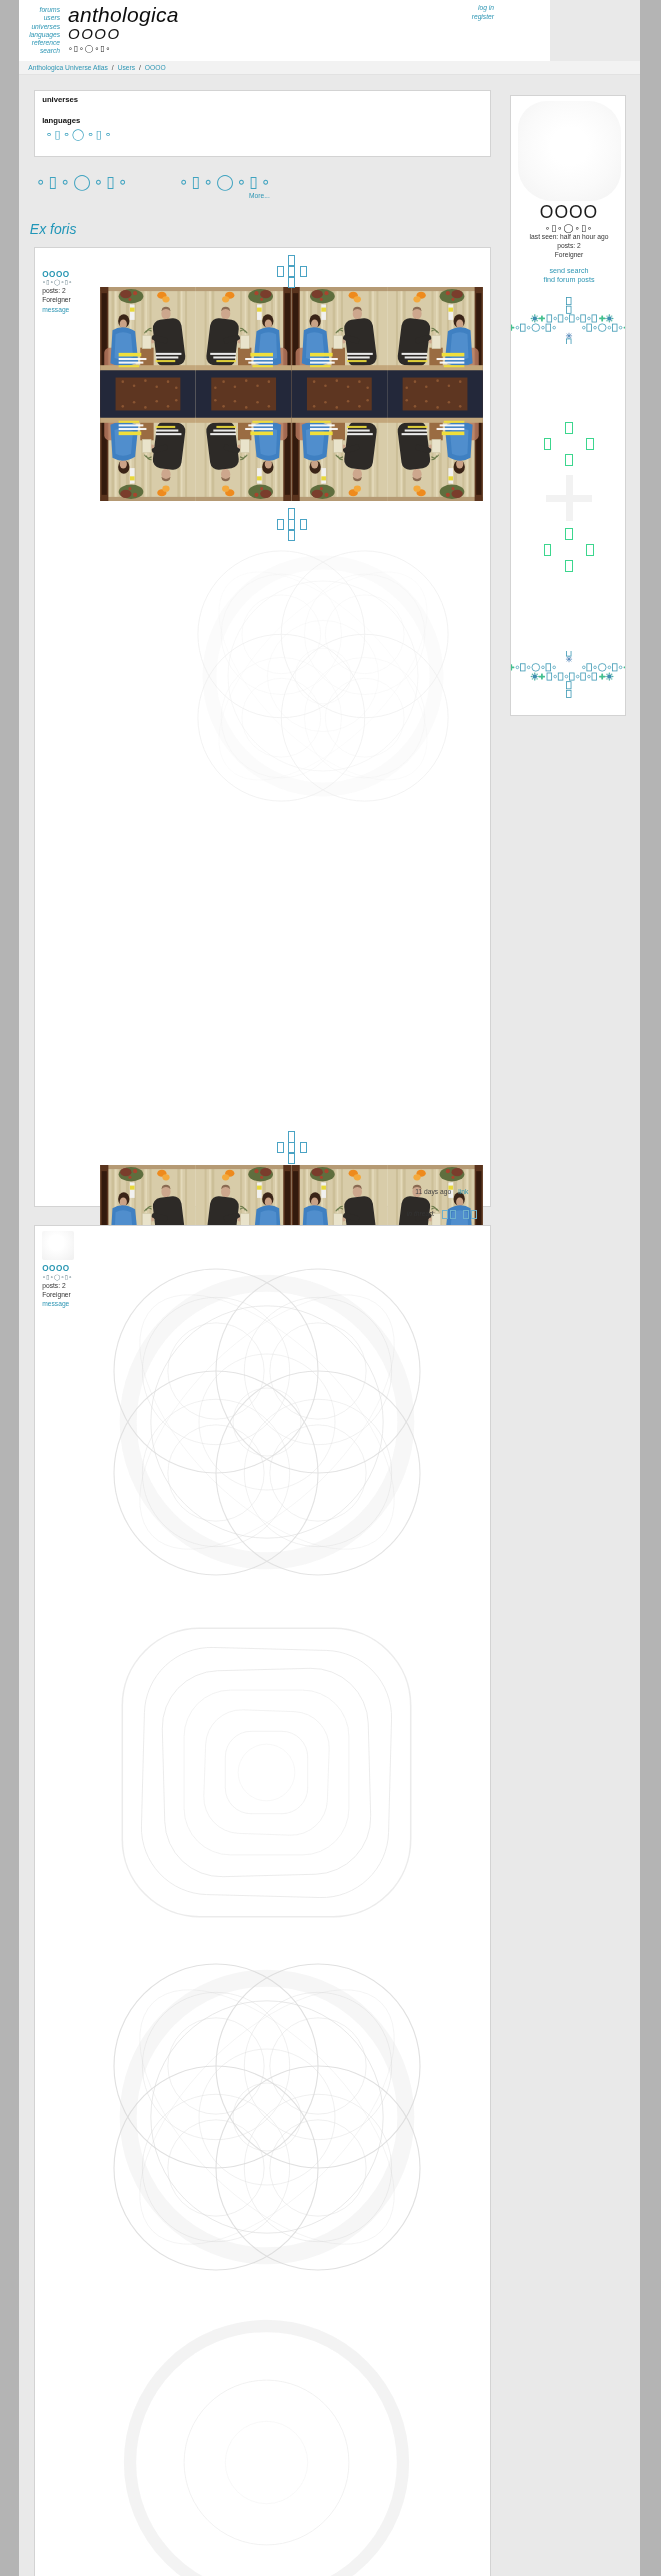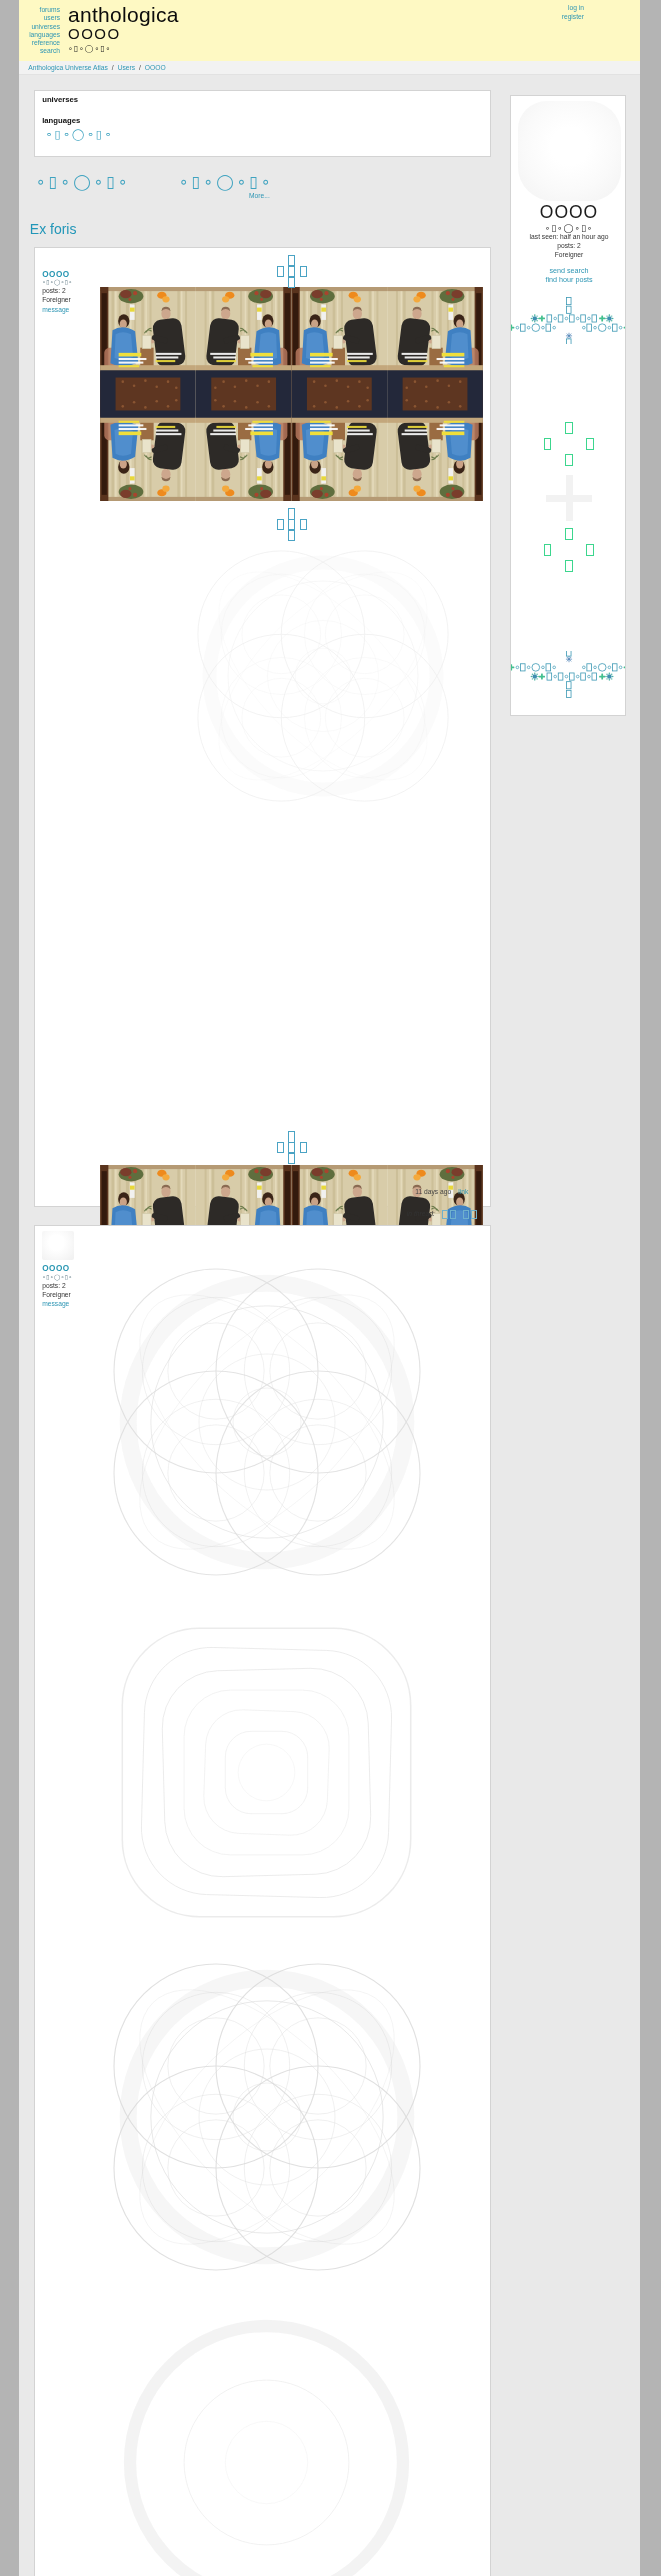--- a/index.html
+++ b/index.html
@@ -1,21 +1,21 @@
 <!DOCTYPE html>
 <html style="font-size:8.2px"><head>
 <meta charset="utf-8">
 <style>
   html,body{margin:0;padding:0;}
   body{font-family:"Liberation Sans",sans-serif;background:#b4b4b4;}
   #page{position:relative;width:662px;height:3091px;background:#b4b4b4;overflow:hidden;margin:0;}
   #wrapper{position:absolute;left:19px;top:0;width:621px;height:3091px;background:#e9e9e9;overflow:hidden;}
   a,.link{color:#2e96b4;text-decoration:none;cursor:pointer;}
   
-  #header{position:absolute;left:0;top:0;width:621px;height:61px;background:#fef9c3;border-bottom:0.5px solid #cccccc;}
+  #header{position:absolute;left:0;top:0;width:531px;height:61px;background:#ffffff;border-bottom:0.5px solid #cccccc;font-style:italic;}
   #main-nav{position:absolute;left:0;top:6.2px;width:41px;text-align:right;font-size:6.7px;line-height:8.2px;color:#2e96b4;}
   #main-nav div{cursor:pointer;}
   #logo-block{position:absolute;left:49px;top:3.1px;color:#0c0c0c;}
   #logo-title{font-size:21px;letter-spacing:0.3px;line-height:23px;color:#0c0c0c;}
   #logo-word{font-size:15px;letter-spacing:1.5px;line-height:16.5px;color:#111;}
   .glyphs{font-family:"DejaVu Sans",sans-serif;}
   #logo-glyphs{font-size:7.7px;letter-spacing:1px;color:#222;margin-top:1px;}
   #auth{position:absolute;right:56px;top:4.1px;text-align:right;font-size:6.7px;line-height:8.8px;}
   
   #breadcrumb{position:absolute;left:0;top:61px;width:621px;height:13.4px;background:#f2f2f2;border-bottom:0.5px solid #e2e2e2;font-size:6.7px;line-height:13.4px;}
@@ -24,21 +24,21 @@
   
   .panel{position:absolute;background:#ffffff;border:0.5px solid #d3d3d3;box-sizing:border-box;}
   #panel-profile{left:15px;top:90px;width:457px;height:67px;}
   .section-heading{font-weight:bold;font-size:7.7px;color:#111;}
   #universes-heading{position:absolute;left:7.2px;top:4.1px;}
   #languages-heading{position:absolute;left:7.2px;top:25px;}
   #language-glyph-link{position:absolute;left:10.3px;top:37px;font-size:11.3px;letter-spacing:2.1px;color:#3fa3c0;}
   #work-glyphs-left{position:absolute;left:17px;top:173px;font-size:15.5px;letter-spacing:3.1px;color:#3fa3c0;}
   #work-glyphs-right{position:absolute;left:160px;top:173px;font-size:15.5px;letter-spacing:3.1px;color:#3fa3c0;}
   #more-link{position:absolute;left:230px;top:192px;font-size:6.7px;}
-  #ex-foris-title{position:absolute;left:10.8px;top:221px;font-size:14px;color:#2196b8;}
+  #ex-foris-title{position:absolute;left:10.8px;top:221px;font-size:14px;font-style:italic;color:#2196b8;}
   #panel-post{left:15px;top:247px;width:457px;height:960px;}
   #panel-thread{left:15px;top:1225px;width:457px;height:1958px;}
   
   .author-block{position:absolute;left:7.2px;width:57px;font-size:6.7px;line-height:9.3px;color:#333;}
   .author-name{font-weight:bold;font-size:8.2px;letter-spacing:0.5px;color:#2796b2;line-height:9.3px;}
   .author-glyphs{font-size:5.7px;letter-spacing:0.5px;color:#55707c;line-height:7.2px;}
   .author-avatar{width:32px;height:29px;border-radius:2.1px;background:radial-gradient(circle at 45% 40%,#ffffff 30%,#f6f6f6 70%,#efefef 100%);margin-bottom:4.1px;}
   
   .post-content{position:absolute;left:65px;top:0;width:383px;}
   .qx{position:relative;width:29px;height:32px;margin:0 auto;color:#4aa3c4;}
@@ -325,21 +325,21 @@
   </div>
 
   <div id="sidebar" class="panel">
     <div id="sidebar-avatar"></div>
     <div id="sidebar-name">OOOO</div>
     <div id="sidebar-glyphs" class="glyphs">∘▯∘◯∘▯∘</div>
     <div class="sidebar-line" style="top:137px;">last seen: half an hour ago</div>
     <div class="sidebar-line" style="top:146px;">posts: 2</div>
     <div class="sidebar-line" style="top:155px;">Foreigner</div>
     <div class="sidebar-link link" style="top:170px;">send search</div>
-    <div class="sidebar-link link" style="top:179px;">find hour posts</div>
+    <div class="sidebar-link link" style="top:179px;">find forum posts</div>
 
     <svg class="orn" style="top:201px;" viewBox="0 0 226 92" xmlns="http://www.w3.org/2000/svg">
       <defs>
         <g id="flw">
               <circle r="4.5" fill="#3e8fb0"></circle>
               <g fill="#49b3a0">
                 <circle cx="0" cy="-6.5" r="1.6"></circle>
                 <circle cx="0" cy="6.5" r="1.6"></circle>
                 <circle cx="-6.5" cy="0" r="1.6"></circle>
                 <circle cx="6.5" cy="0" r="1.6"></circle>

